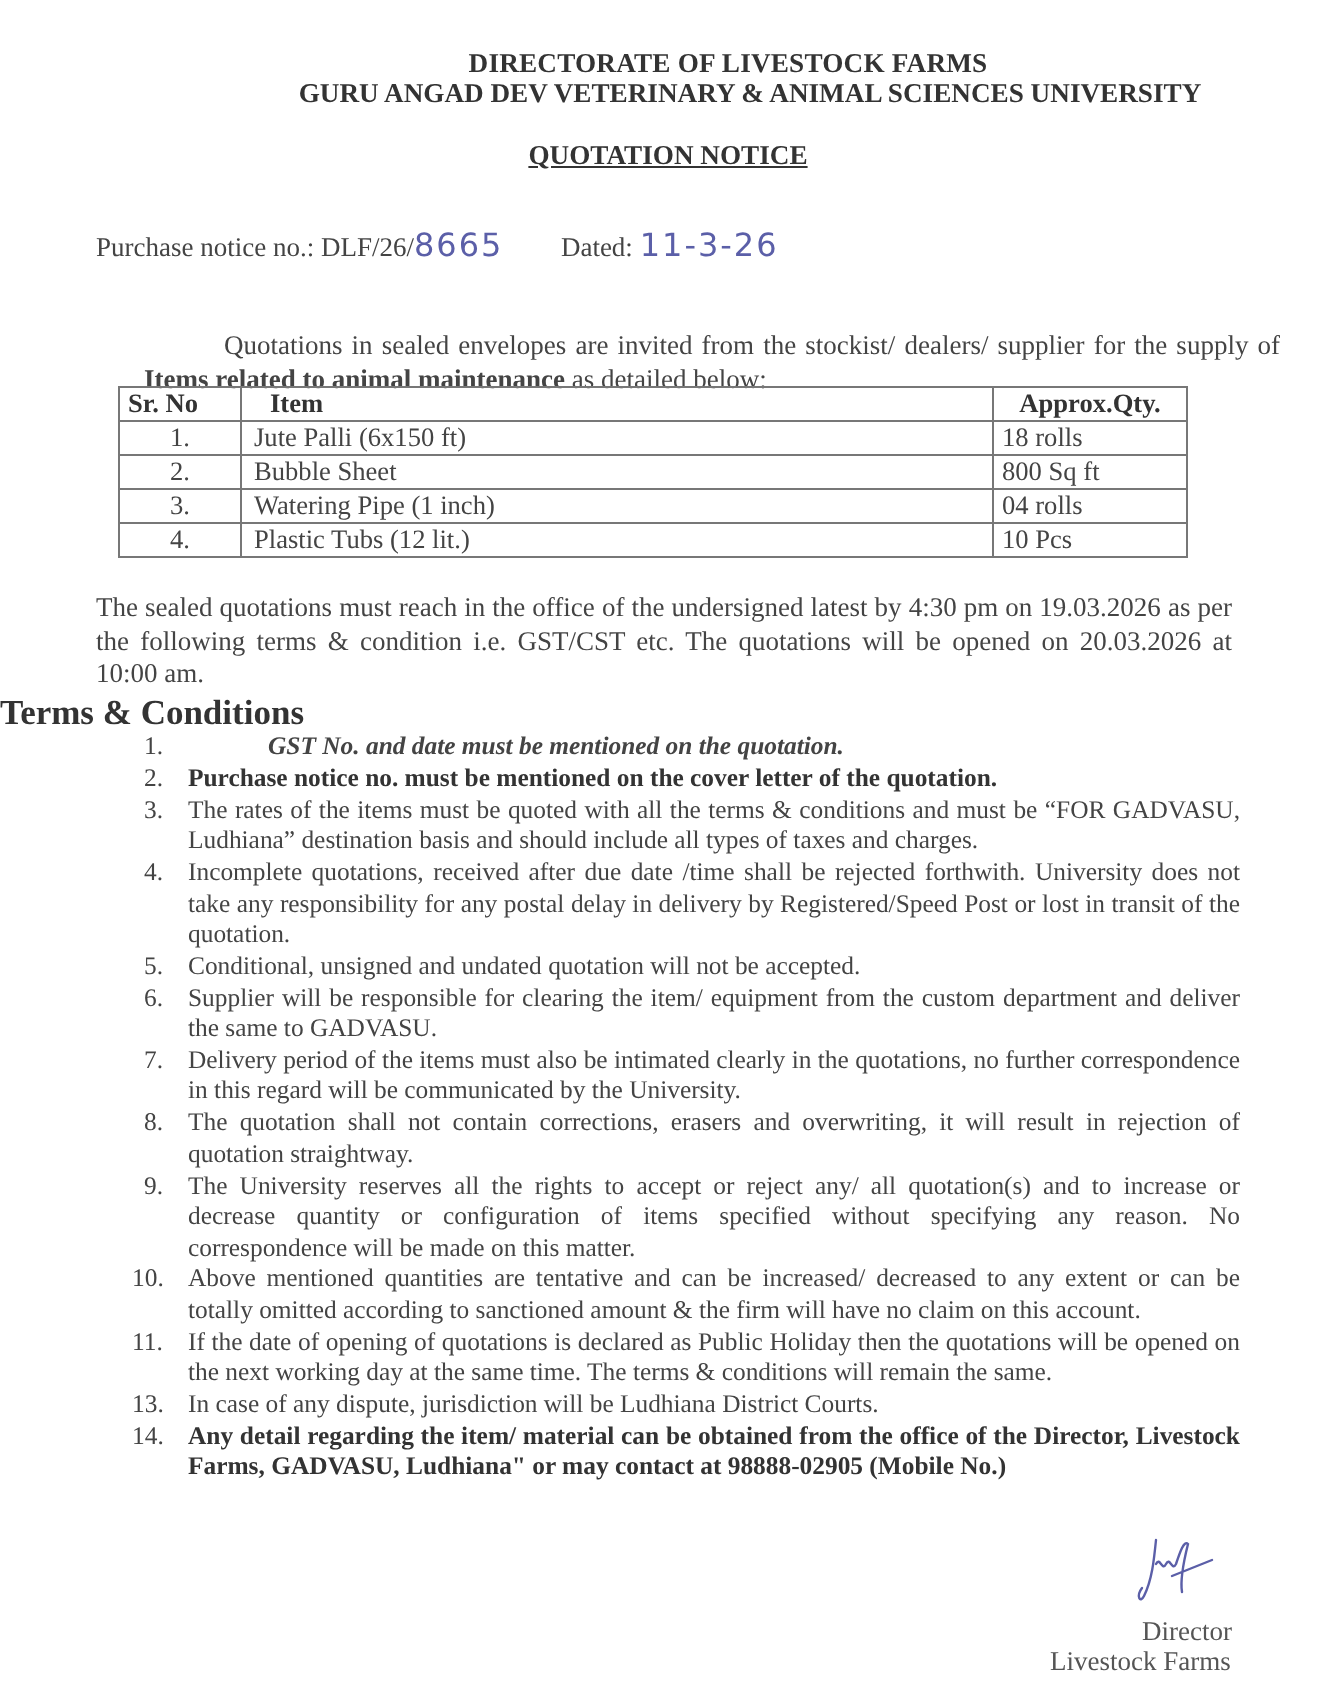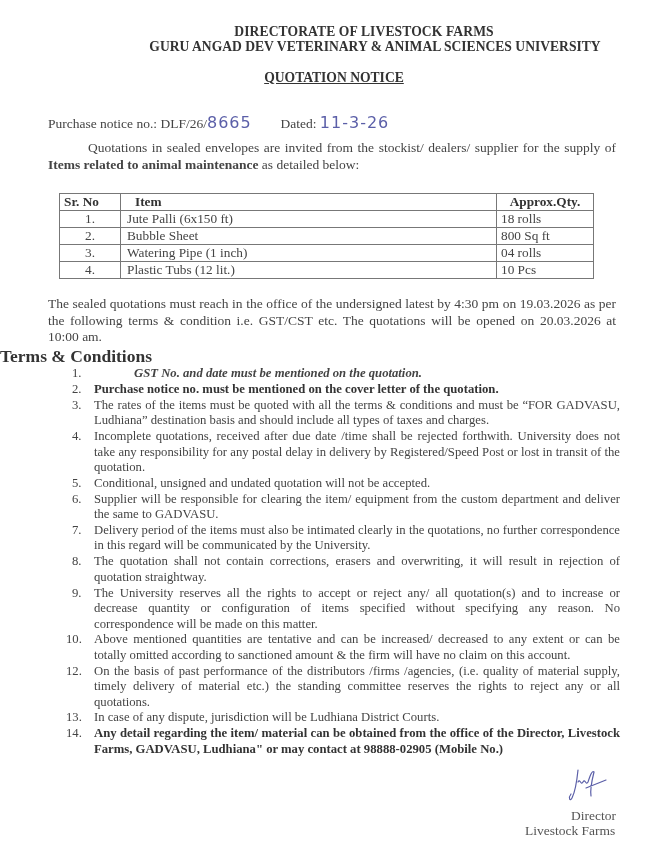--- a/index.html
+++ b/index.html
@@ -8,21 +8,21 @@
     font-family: "Liberation Serif", serif; color: #3a3a3a;
   }
   .hdr { position: absolute; left: 0; width: 668px; text-align: center; font-weight: bold; color: #333; }
   .h1 { top: 24px; font-size: 13.6px; letter-spacing: 0.1px; padding-left: 30px; }
   .h2 { top: 39px; font-size: 13.6px; margin-left: 41px; }
   .h3 { top: 70px; font-size: 13.6px; text-decoration: underline; }
   .pn { position: absolute; top: 113px; left: 48px; font-size: 13.5px; color: #444; }
   .hand { font-family: "DejaVu Sans", sans-serif; color: #5b5fa8; font-size: 16px; font-weight: normal; letter-spacing: 1px; }
   .pn .gap { display: inline-block; width: 22px; }
   .para { position: absolute; left: 48px; width: 568px; font-size: 13.5px; line-height: 16.6px; color: #444; text-align: justify; }
-  .p1 { top: 140px; text-indent: 40px; }
+  .p1 { top: 165px; text-indent: 40px; margin-left: 24px; }
   table.items { position: absolute; top: 193px; left: 59px; width: 535px; border-collapse: collapse; font-size: 13.3px; color: #444; }
   table.items td, table.items th { border: 1px solid #777; padding: 0 4px; height: 16px; line-height: 16px; }
   table.items th { font-weight: bold; text-align: left; color: #333; }
   table.items th.c1 { text-align: left; width: 52px; }
   table.items th.c2 { padding-left: 14px; }
   table.items th.c3 { width: 88px; text-align: center; }
   table.items td.c1 { text-align: center; }
   table.items td.c2 { padding-left: 6px; }
   table.items td.c3 { text-align: left; }
   .p2 { top: 296px; }
@@ -93,21 +93,21 @@
   <li class="italic"><span class="num">1.</span><span class="txt">GST No. and date must be mentioned on the quotation.</span></li>
   <li class="bold"><span class="num">2.</span><span class="txt">Purchase notice no. must be mentioned on the cover letter of the quotation.</span></li>
   <li><span class="num">3.</span><span class="txt">The rates of the items must be quoted with all the terms &amp; conditions and must be “FOR GADVASU, Ludhiana” destination basis and should include all types of taxes and charges.</span></li>
   <li><span class="num">4.</span><span class="txt">Incomplete quotations, received after due date /time shall be rejected forthwith. University does not take any responsibility for any postal delay in delivery by Registered/Speed Post or lost in transit of the quotation.</span></li>
   <li><span class="num">5.</span><span class="txt">Conditional, unsigned and undated quotation will not be accepted.</span></li>
   <li><span class="num">6.</span><span class="txt">Supplier will be responsible for clearing the item/ equipment from the custom department and deliver the same to GADVASU.</span></li>
   <li><span class="num">7.</span><span class="txt">Delivery period of the items must also be intimated clearly in the quotations, no further correspondence in this regard will be communicated by the University.</span></li>
   <li><span class="num">8.</span><span class="txt">The quotation shall not contain corrections, erasers and overwriting, it will result in rejection of quotation straightway.</span></li>
   <li><span class="num">9.</span><span class="txt">The University reserves all the rights to accept or reject any/ all quotation(s) and to increase or decrease quantity or configuration of items specified without specifying any reason. No correspondence will be made on this matter.</span></li>
   <li class="wide"><span class="num">10.</span><span class="txt">Above mentioned quantities are tentative and can be increased/ decreased to any extent or can be totally omitted according to sanctioned amount &amp; the firm will have no claim on this account.</span></li>
-  <li class="wide"><span class="num">12.</span><span class="txt">On the basis of past performance of the distributors /firms /agencies, (i.e. quality of material supply, timely delivery of material etc.) the standing committee reserves the rights to reject any or all quotations.</span></li>
+  <li class="wide"><span class="num">11.</span><span class="txt">If the date of opening of quotations is declared as Public Holiday then the quotations will be opened on the next working day at the same time. The terms &amp; conditions will remain the same.</span></li>
   <li class="wide"><span class="num">13.</span><span class="txt">In case of any dispute, jurisdiction will be Ludhiana District Courts.</span></li>
   <li class="wide bold"><span class="num">14.</span><span class="txt">Any detail regarding the item/ material can be obtained from the office of the Director, Livestock Farms, GADVASU, Ludhiana" or may contact at 98888-02905 (Mobile No.)</span></li>
 </ol>
 
 <svg class="sig" viewBox="0 0 40 36">
   <path d="M10 2 C 9 12, 8 22, 4 30 C 2 34, 0 30, 3 26 M 10 14 C 12 10, 13 18, 15 14 C 17 10, 18 18, 20 14 C 22 8, 24 2, 26 4 C 24 12, 22 22, 23 28 M 18 20 L 38 12" fill="none" stroke="#5b5fa8" stroke-width="1.2" stroke-linecap="round"></path>
 </svg>
 <div class="sig-t1">Director</div>
 <div class="sig-t2">Livestock Farms</div>
 

